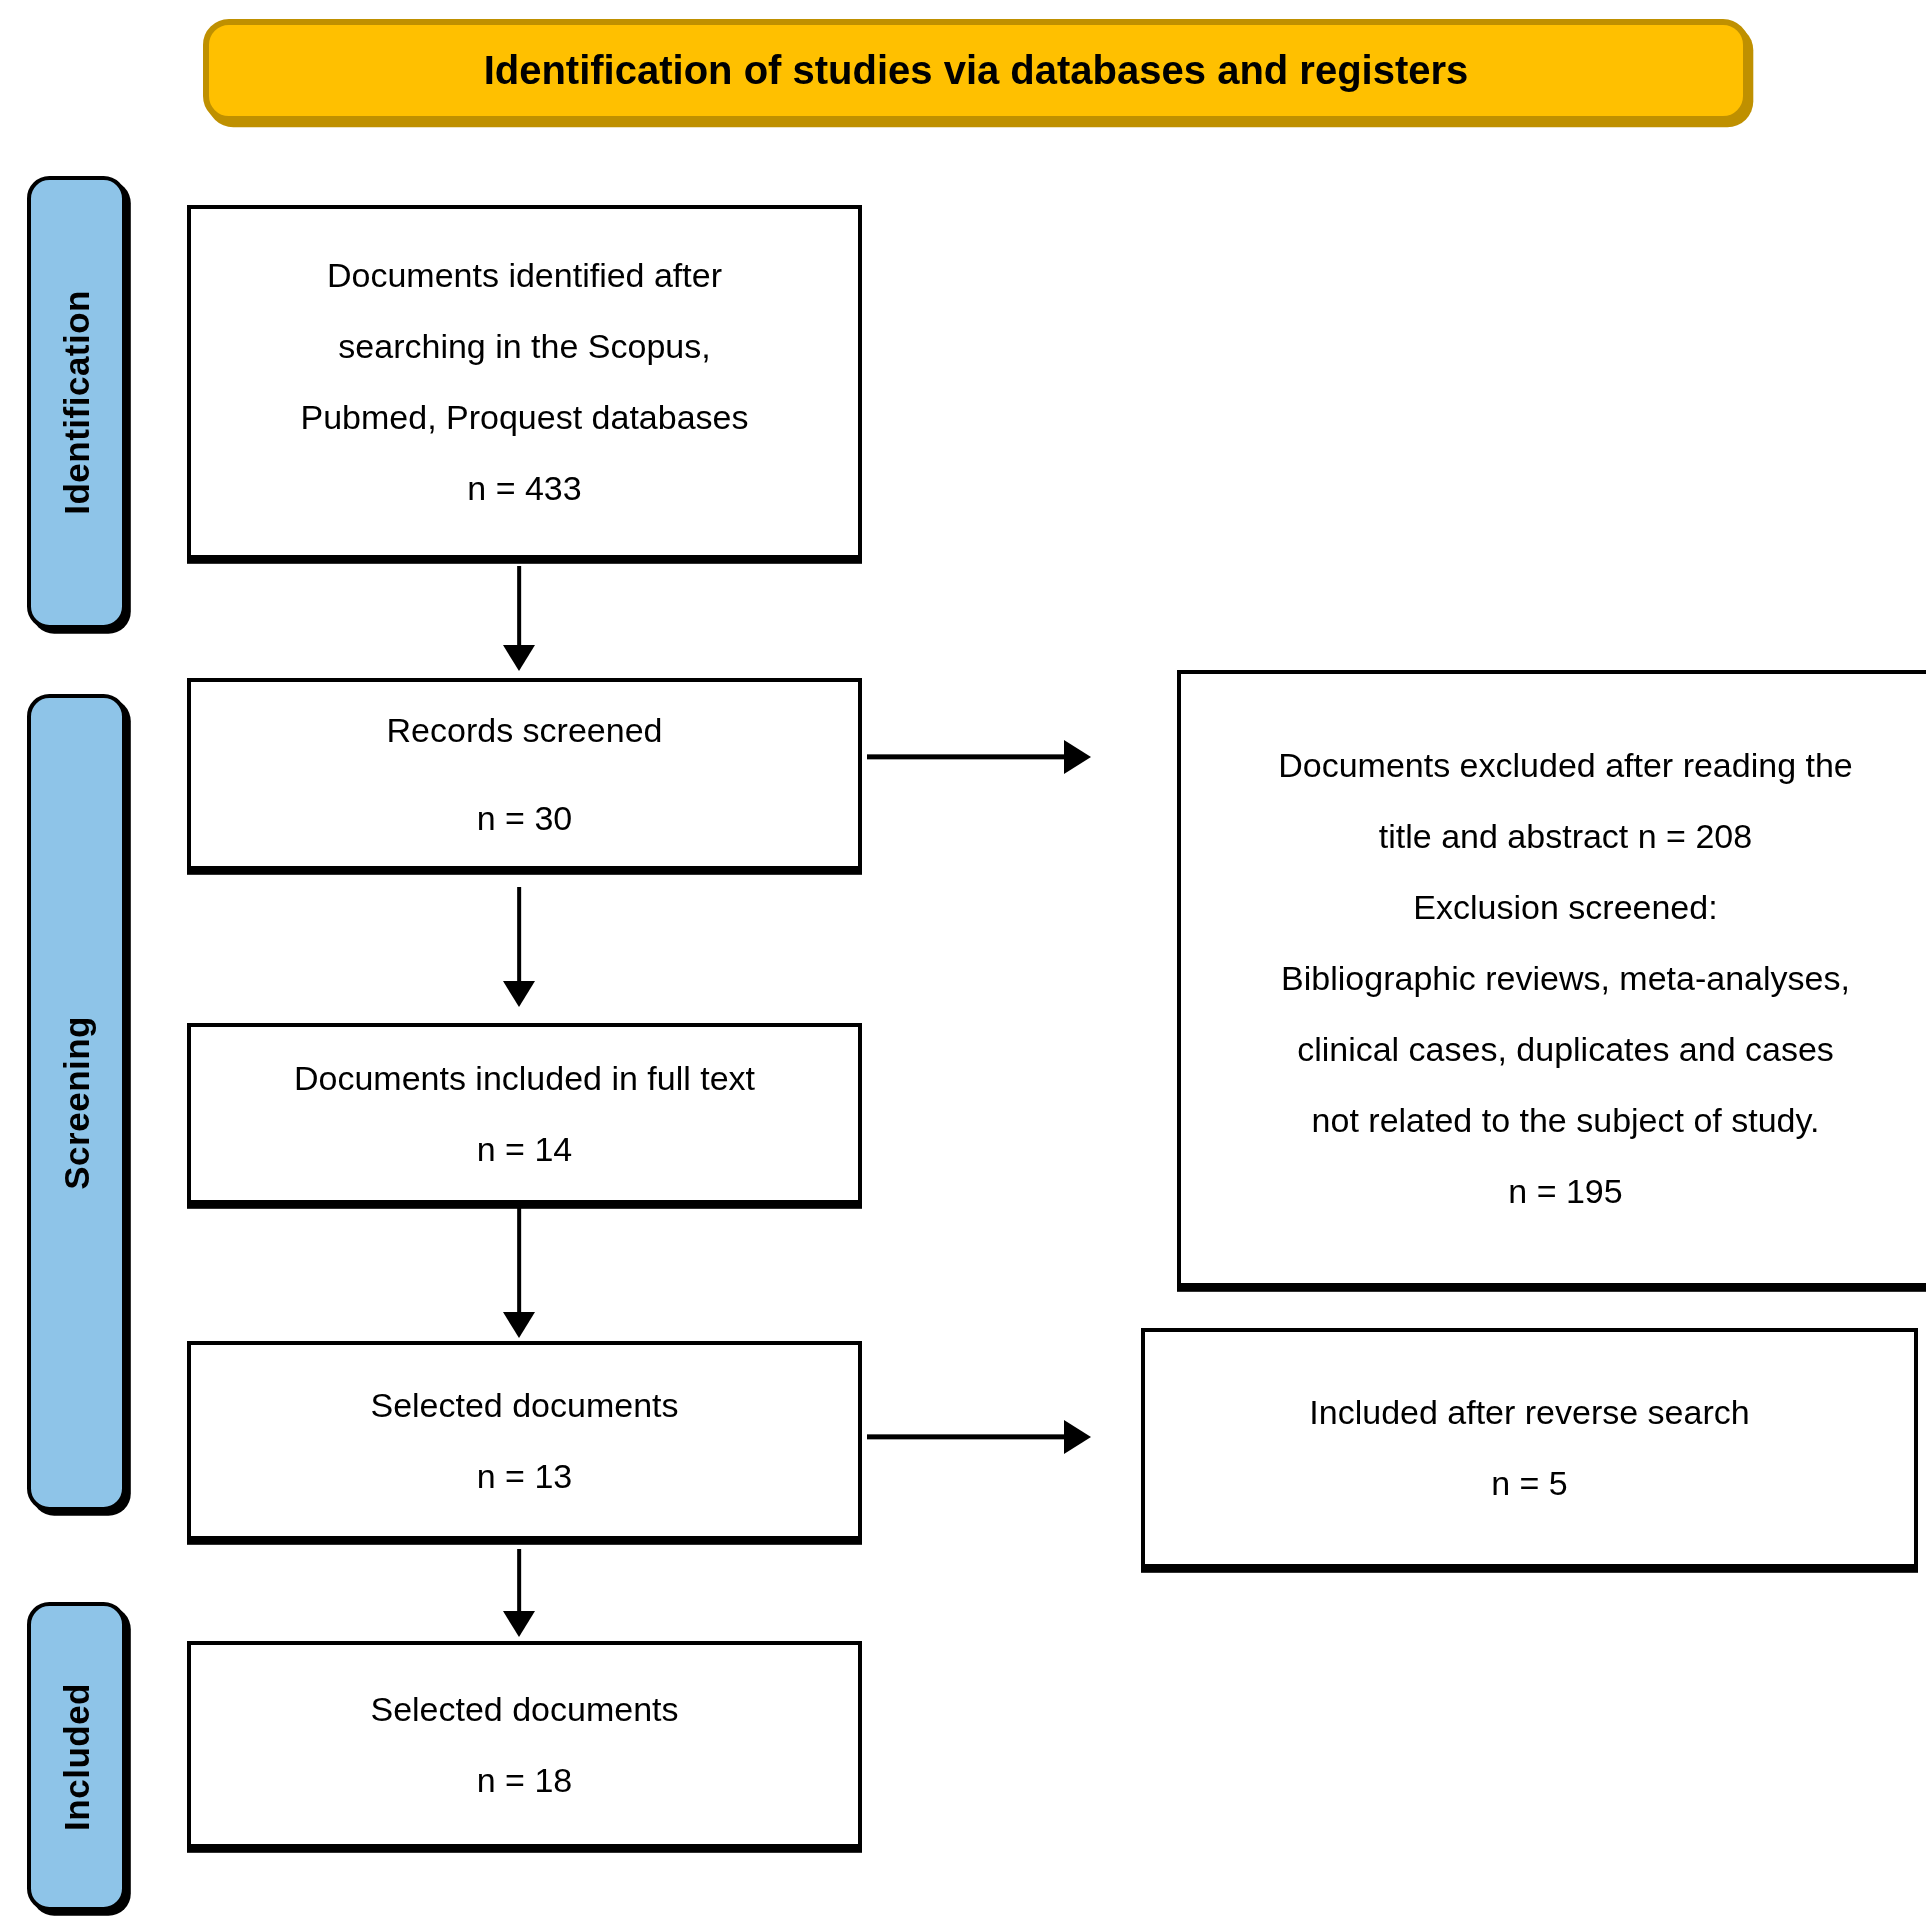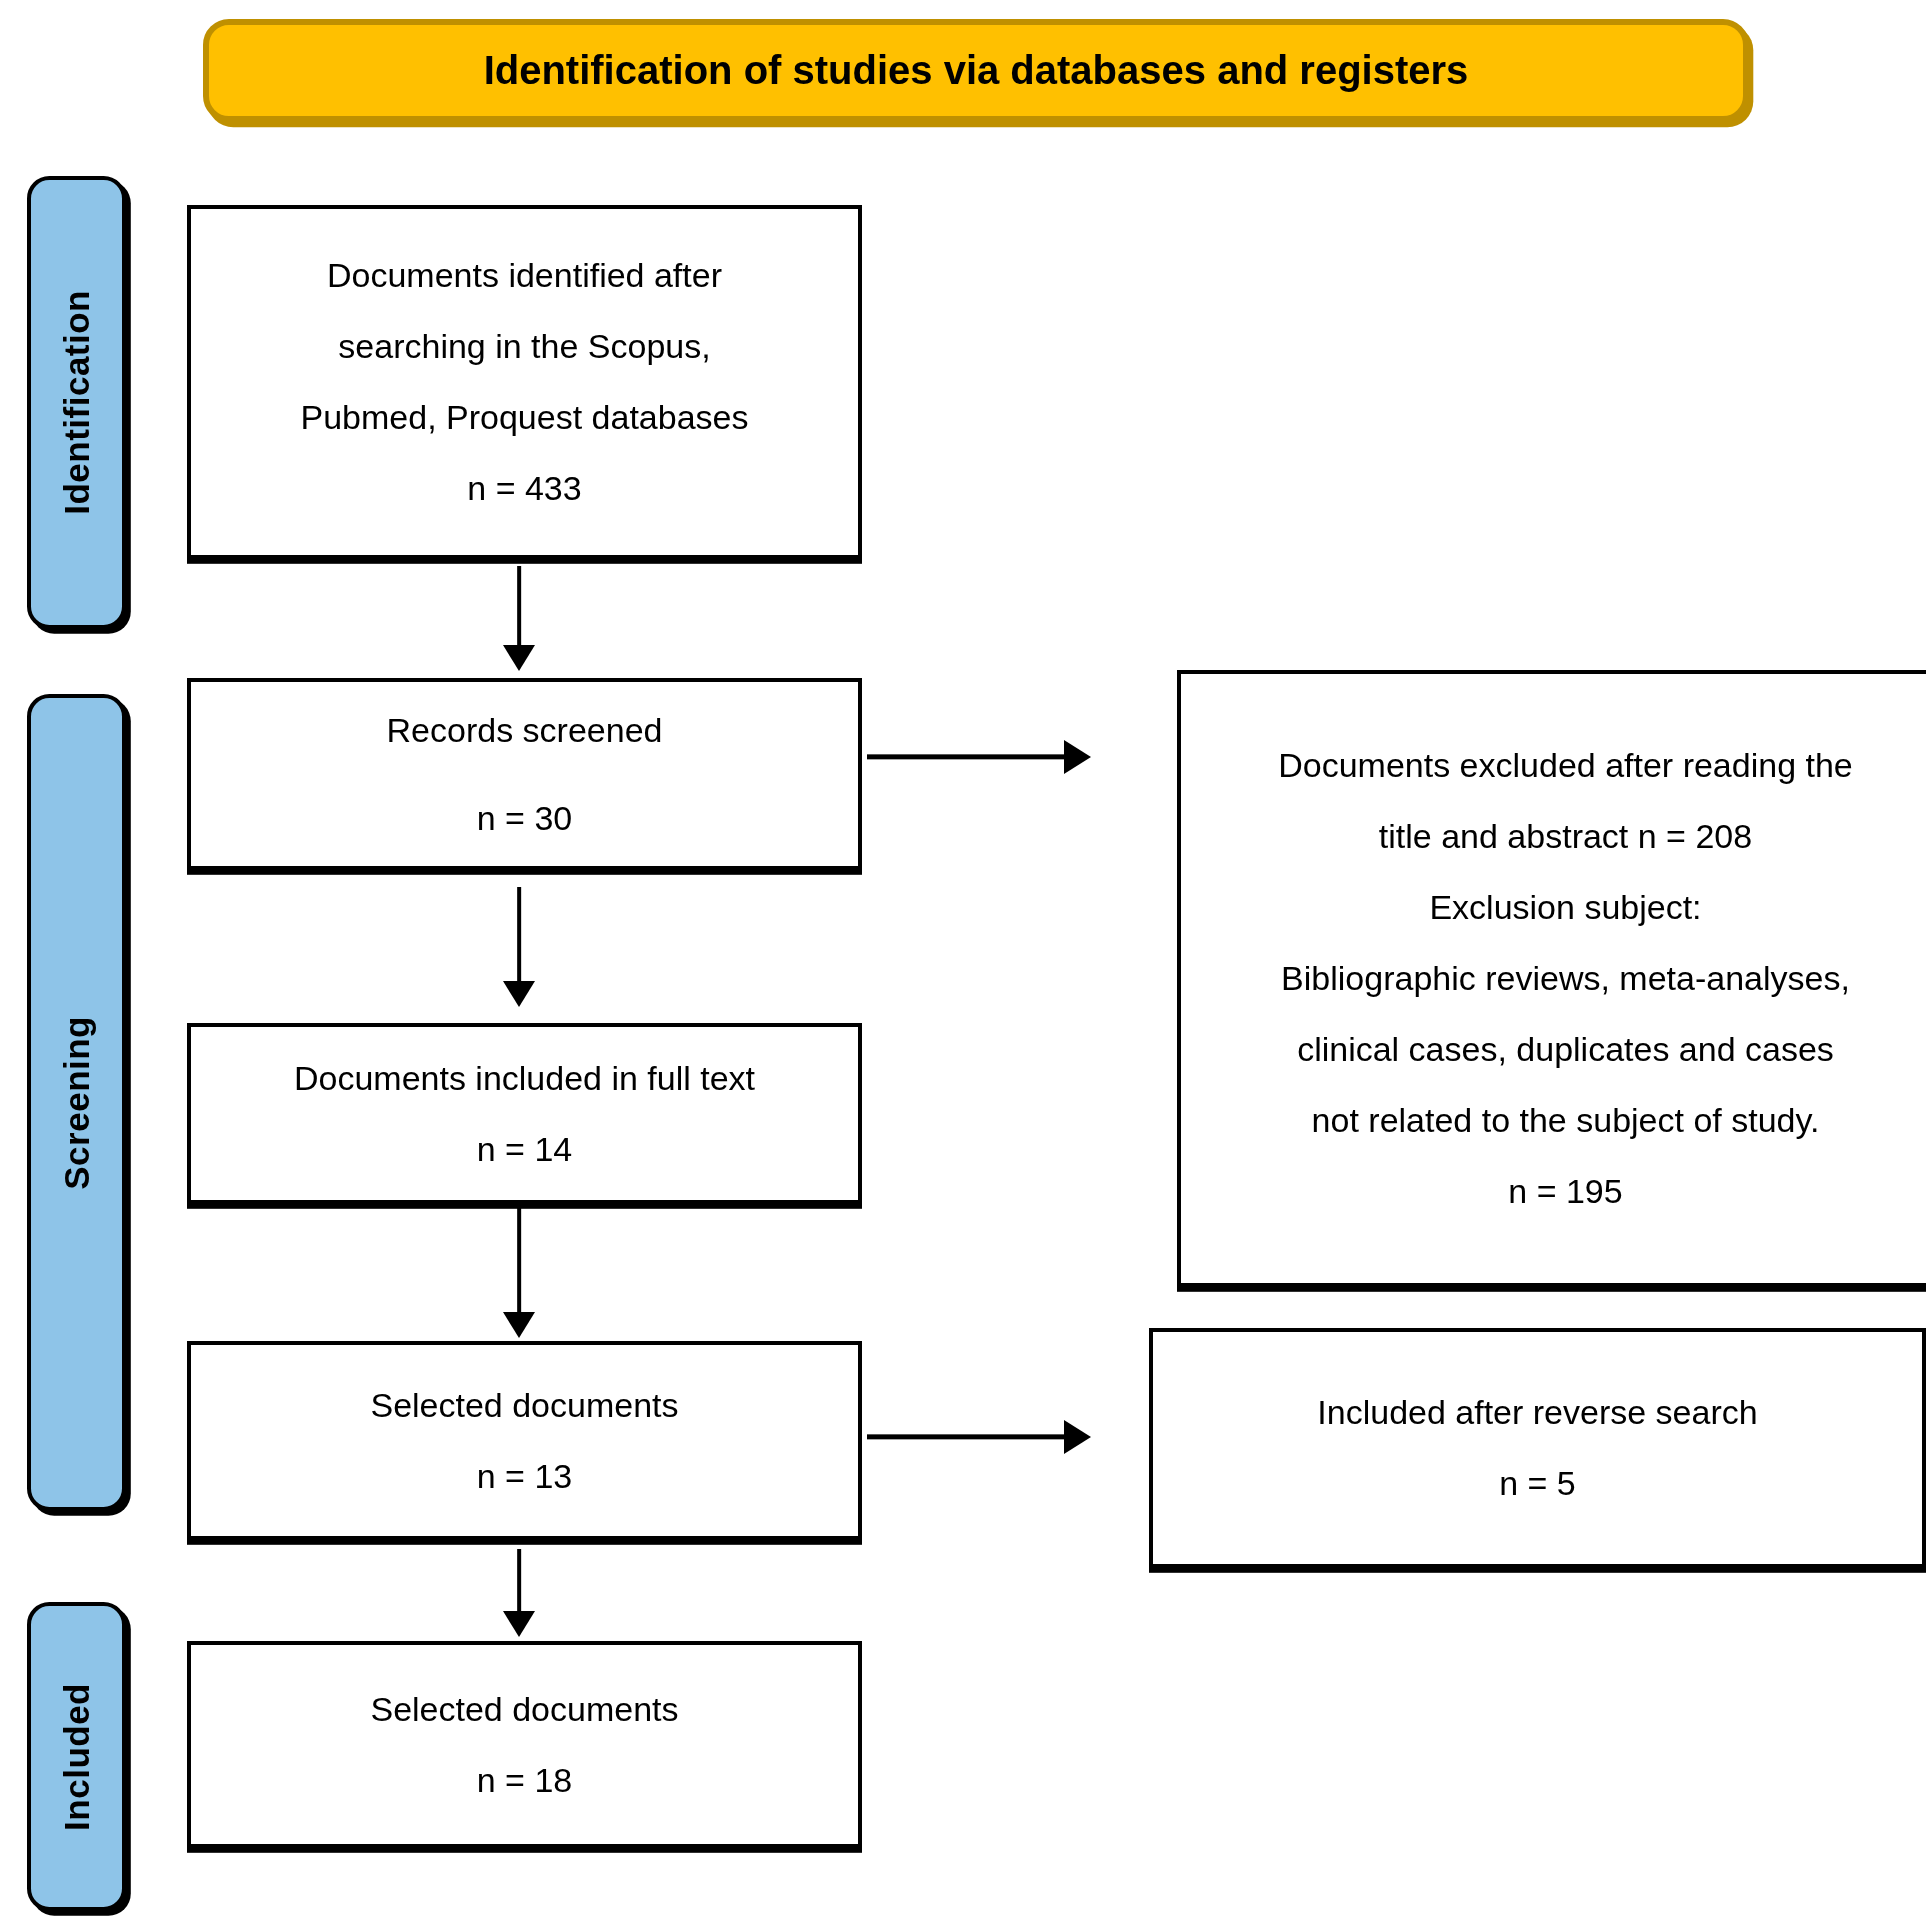--- a/index.html
+++ b/index.html
@@ -121,21 +121,21 @@
   </div>
 
   <div class="h-arrow" style="left:867px;top:738px;width:224px;">
     <div class="shaft"></div>
     <div class="head"></div>
   </div>
 
   <div class="wbox col-right" style="top:670px;height:617px;margin-left:36px;">
     <span class="line">Documents excluded after reading the</span>
     <span class="line">title and abstract n = 208</span>
-    <span class="line">Exclusion subject:</span>
+    <span class="line">Exclusion screened:</span>
     <span class="line">Bibliographic reviews, meta-analyses,</span>
     <span class="line">clinical cases, duplicates and cases</span>
     <span class="line">not related to the subject of study.</span>
     <span class="line">n = 195</span>
   </div>
 
   <div class="v-arrow" style="left:503px;top:887px;height:120px;">
     <div class="shaft"></div>
     <div class="head"></div>
   </div>
@@ -153,21 +153,21 @@
   <div class="wbox col-main" style="top:1341px;height:199px;">
     <span class="line">Selected documents</span>
     <span class="line">n = 13</span>
   </div>
 
   <div class="h-arrow" style="left:867px;top:1418px;width:224px;">
     <div class="shaft"></div>
     <div class="head"></div>
   </div>
 
-  <div class="wbox col-right" style="top:1328px;height:240px;margin-left:8px;">
+  <div class="wbox col-right" style="top:1328px;height:240px;">
     <span class="line">Included after reverse search</span>
     <span class="line">n = 5</span>
   </div>
 
   <div class="v-arrow" style="left:503px;top:1549px;height:88px;">
     <div class="shaft"></div>
     <div class="head"></div>
   </div>
 
   <div class="wbox col-main" style="top:1641px;height:207px;">

